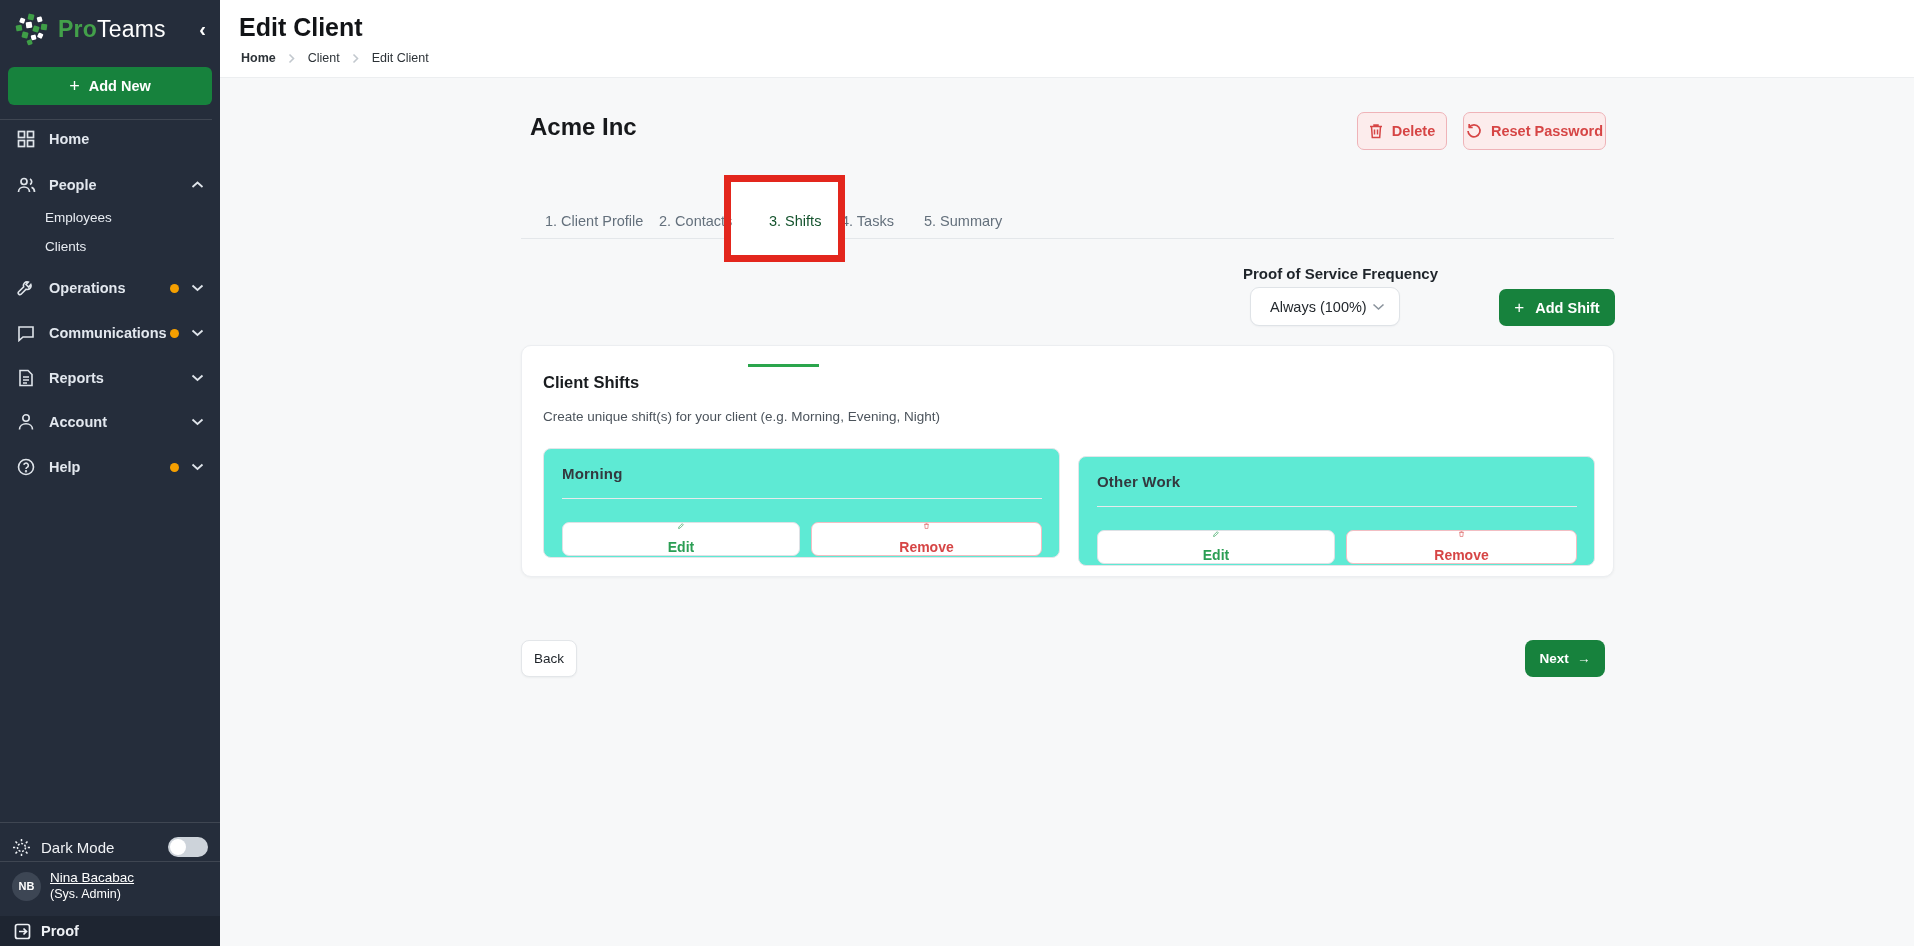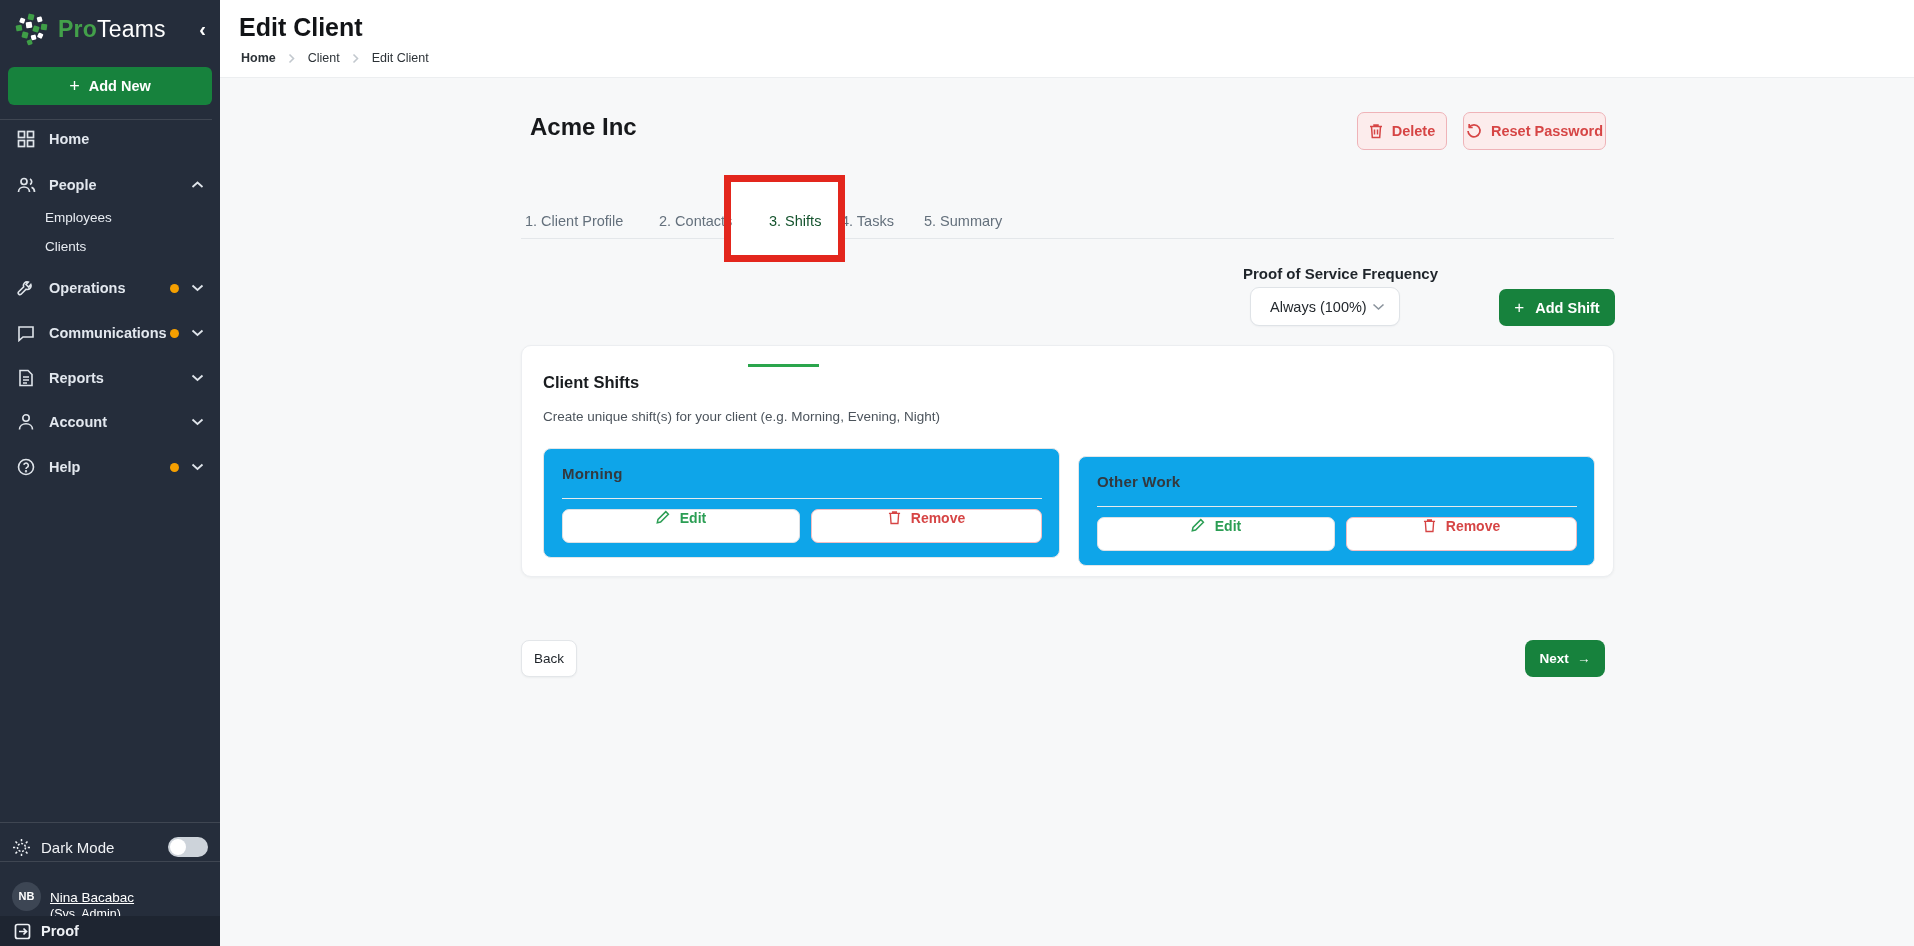--- a/index.html
+++ b/index.html
@@ -28,21 +28,21 @@
   .chev { margin-left:auto; display:flex; }
   .dot + .chev { margin-left:12px; }
 
   .dm-row { position:absolute; left:0; top:832px; width:220px; height:30px; display:flex; align-items:center; padding:0 12px; font-size:15px; color:#f0f2f5; }
   .dm-row .dm-label { margin-left:10px; font-weight:400; }
   .toggle { margin-left:auto; width:40px; height:20px; background:#cdd3da; border-radius:10px; position:relative; cursor:pointer; }
   .toggle .knob { position:absolute; left:2px; top:2px; width:16px; height:16px; border-radius:50%; background:#fff; }
 
   .user-row { position:absolute; left:0; top:870px; width:220px; display:flex; align-items:center; padding:0 12px; cursor:pointer; }
   .avatar { width:29px; height:29px; border-radius:50%; background:#3d4654; color:#fff; display:flex; align-items:center; justify-content:center; font-size:11px; font-weight:700; flex:0 0 29px; }
-  .user-meta { margin-left:9px; line-height:1.25;margin-top:20px; }
+  .user-meta { margin-left:9px; line-height:1.25; }
   .user-name { font-size:13.5px; color:#ffffff; text-decoration:underline; font-weight:400; }
   .user-role { font-size:12.5px; color:#ffffff; font-weight:400; }
 
   .logout-row { position:absolute; left:0; top:916px; width:220px; height:30px; background:#1e2531; display:flex; align-items:center; padding:0 14px; cursor:pointer; font-size:14.5px; font-weight:700; color:#eef1f5; }
   .logout-row .nicon { margin-right:10px; display:flex; }
 
   
   .topbar { position:absolute; left:220px; top:0; width:1694px; height:78px; background:#ffffff; border-bottom:1px solid #eceef0; z-index:2; }
   .page-title { position:absolute; left:19px; top:13px; font-size:25px; font-weight:700; color:#121417; }
   .breadcrumb { position:absolute; left:21px; top:51px; display:flex; align-items:center; gap:12px; font-size:12.5px; color:#2c3237; }
@@ -69,26 +69,26 @@
   .pos-label { position:absolute; left:1023px; top:187px; width:300px; font-size:15px; font-weight:700; color:#1f252b; }
   .pos-select { position:absolute; left:1030px; top:209px; width:150px; height:39px; background:#fff; border:1px solid #dfe3e7; border-radius:9px; display:flex; align-items:center; padding:0 14px 0 19px; font-size:14.5px; color:#23282d; cursor:pointer; box-shadow:0 1px 2px rgba(20,30,40,.04); }
   .pos-select .chev { color:#8a939c; }
   .add-shift-btn { position:absolute; left:1279px; top:211px; width:116px; height:37px; background:#17823d; border:none; border-radius:7px; color:#fff; font-size:14.5px; font-weight:700; font-family:inherit; display:flex; align-items:center; justify-content:center; gap:11px; cursor:pointer; }
   .add-shift-btn .plus { font-size:17px; font-weight:400; }
 
   .shifts-card { position:absolute; left:301px; top:267px; width:1093px; height:232px; background:#fff; border:1px solid #ecee f0; border:1px solid #eceef1; border-radius:10px; box-shadow:0 1px 3px rgba(25,35,45,.05); }
   .shifts-title { position:absolute; left:21px; top:27px; font-size:16.5px; font-weight:700; color:#191c1f; }
   .shifts-desc { position:absolute; left:21px; top:63px; font-size:13.5px; color:#4c545c; }
 
-  .shift-card { position:absolute; top:102px; width:517px; height:110px; background:#0ea5e9; border:1px solid #e2e6e9; border-radius:8px; }
+  .shift-card { position:absolute; top:102px; width:517px; height:110px; background:#5eead4; border:1px solid #e2e6e9; border-radius:8px; }
   .shift-card.first { left:21px; }
   .shift-card.second { left:556px;margin-top:8px; }
   .shift-name { position:absolute; left:18px; top:16px; font-size:15px; font-weight:700; color:#33393f; letter-spacing:.2px; }
   .shift-div { position:absolute; left:18px; top:49px; width:480px; height:1px; background:#e7eaec; }
-  .shift-btn { position:absolute; top:60px; height:34px; border-radius:7px; background:#fff; font-size:14px; font-weight:600; font-family:inherit; display:flex; justify-content:center; gap:10px; cursor:pointer; }
+  .shift-btn { position:absolute; top:73px; height:34px; border-radius:7px; background:#fff; font-size:14px; font-weight:600; font-family:inherit; display:flex; align-items:center; justify-content:center; gap:10px; cursor:pointer;flex-direction:column; }
   .shift-btn.edit { left:18px; width:238px; border:1px solid #dde1e5; color:#2b9e54; }
   .shift-btn.edit svg { stroke:#2b9e54; }
   .shift-btn.remove { left:267px; width:231px; border:1px solid #f2bec3; color:#d64545; }
   .shift-btn.remove svg { stroke:#d64545; }
 
   .notice { position:absolute; left:1069px; top:511px; width:326px; height:33px; background:#edf7f1; border:1px solid #cfe9da; border-radius:8px; display:flex; align-items:center; justify-content:center; font-size:13px; color:#1d8a50; white-space:pre; }
   .notice b { font-weight:700; }
 
   .back-btn { position:absolute; left:301px; top:562px; width:56px; height:37px; background:#fff; border:1px solid #e3e6e9; border-radius:8px; font-size:13.5px; font-weight:400; color:#1d2228; font-family:inherit; cursor:pointer; box-shadow:0 1px 2px rgba(20,30,40,.05); }
   .next-btn { position:absolute; left:1305px; top:562px; width:80px; height:37px; background:#17823d; border:none; border-radius:8px; color:#fff; font-size:13.5px; font-weight:700; font-family:inherit; display:flex; align-items:center; justify-content:center; gap:8px; cursor:pointer; }
@@ -305,21 +305,21 @@
     <button class="danger-btn btn-reset">
       <svg width="16" height="16" viewBox="0 0 16 16" fill="none" stroke-width="1.7">
           <path d="M3.2 4.2A6 6 0 1 1 2 8"></path>
           <path d="M3.2 1v3.5h3.5" stroke-linejoin="round"></path>
         </svg>
       <span>Reset Password</span>
     </button>
 
     <div class="tab-box-bg"></div>
     <div class="tabs">
-      <span class="tab" style="left:4px">1. Client Profile</span>
+      <span class="tab" style="left:24px">1. Client Profile</span>
       <span class="tab" style="left:138px">2. Contacts</span>
       <span class="tab active" style="left:248px">3. Shifts</span>
       <span class="tab" style="left:320px">4. Tasks</span>
       <span class="tab" style="left:403px">5. Summary</span>
       <span class="tab-underline"></span>
     </div>
     <div class="annotation-box"></div>
 
     <div class="pos-label">Proof of Service Frequency</div>
     <div class="pos-select">

